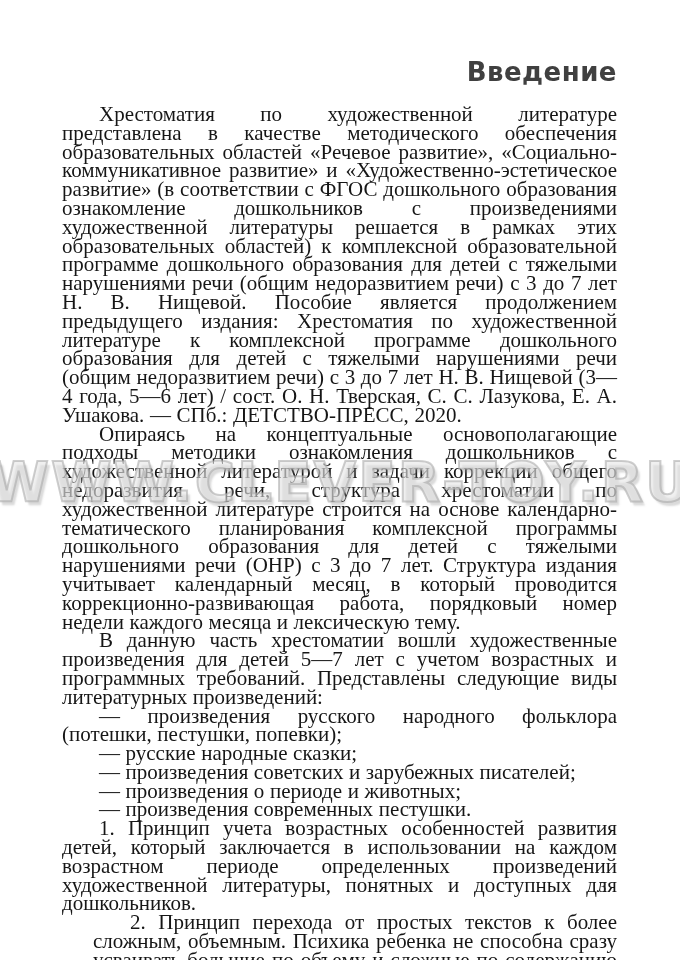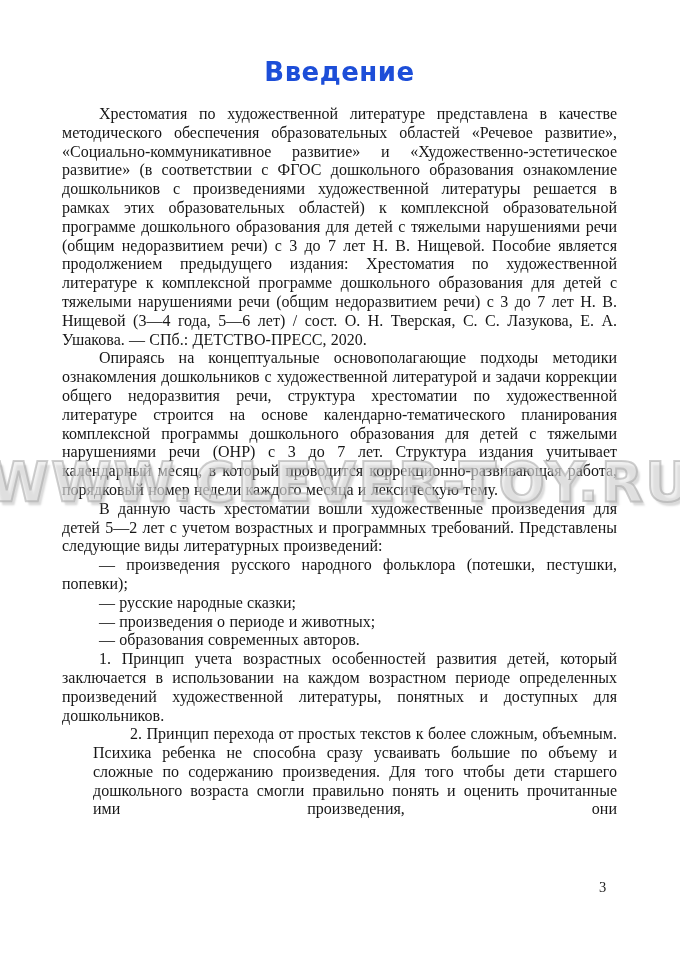--- a/index.html
+++ b/index.html
@@ -9,33 +9,33 @@
     height: 960px;
     margin: 0 auto;
     background: #ffffff;
     overflow: hidden;
     box-sizing: border-box;
     padding: 57px 63px 0 62px;
     font-family: "Liberation Serif", "DejaVu Serif", serif;
     color: #161616;
   }
   .title {
-    text-align: center;
+    text-align: right;
     font-family: "DejaVu Sans", sans-serif;
     font-weight: bold;
     font-size: 26px;
     letter-spacing: 0.5px;
     margin: 0 0 18px 0;
-    color: #1d4ed8;
+    color: #404040;
   }
   .body-text p {
     margin: 0;
     text-indent: 37px;
     text-align: justify;
-    font-size: 16px;
+    font-size: 21px;
     line-height: 18.8px;
     word-spacing: 0.3px;
   }
   .body-text p.continued { text-align-last: justify; margin-left: 31px; }
   .watermark {
     position: absolute;
     top: 455px;
     left: 50%;
     transform: translateX(-50%);
     white-space: nowrap;
@@ -60,25 +60,26 @@
 </style>
 </head>
 <body>
 
 <div class="page">
   <h1 class="title">Введение</h1>
 
   <div class="body-text" id="body-text">
       <p>Хрестоматия по художественной литературе представлена в качестве методического обеспечения образовательных областей «Речевое развитие», «Социально-коммуникативное развитие» и «Художественно-эстетическое развитие» (в соответствии с ФГОС дошкольного образования ознакомление дошкольников с произведениями художественной литературы решается в рамках этих образовательных областей) к комплексной образовательной программе дошкольного образования для детей с тяжелыми нарушениями речи (общим недоразвитием речи) с 3 до 7 лет Н. В. Нищевой. Пособие является продолжением предыдущего издания: Хрестоматия по художественной литературе к комплексной программе дошкольного образования для детей с тяжелыми нарушениями речи (общим недоразвитием речи) с 3 до 7 лет Н. В. Нищевой (3—4 года, 5—6 лет) / сост. О. Н. Тверская, С. С. Лазукова, Е. А. Ушакова. — СПб.: ДЕТСТВО-ПРЕСС, 2020.</p>
       <p>Опираясь на концептуальные основополагающие подходы методики ознакомления дошкольников с художественной литературой и задачи коррекции общего недоразвития речи, структура хрестоматии по художественной литературе строится на основе календарно-тематического планирования комплексной программы дошкольного образования для детей с тяжелыми нарушениями речи (ОНР) с 3 до 7 лет. Структура издания учитывает календарный месяц, в который проводится коррекционно-развивающая работа, порядковый номер недели каждого месяца и лексическую тему.</p>
-      <p>В данную часть хрестоматии вошли художественные произведения для детей 5—2 лет с учетом возрастных и программных требований. Представлены следующие виды литературных произведений:</p>
+      <p>В данную часть хрестоматии вошли художественные произведения для детей 5—7 лет с учетом возрастных и программных требований. Представлены следующие виды литературных произведений:</p>
       <p>— произведения русского народного фольклора (потешки, пестушки, попевки);</p>
       <p>— русские народные сказки;</p>
+      <p>— произведения советских и зарубежных писателей;</p>
       <p>— произведения о периоде и животных;</p>
-      <p>— образования современных авторов.</p>
+      <p>— произведения современных пестушки.</p>
       <p>1. Принцип учета возрастных особенностей развития детей, который заключается в использовании на каждом возрастном периоде определенных произведений художественной литературы, понятных и доступных для дошкольников.</p>
       <p class="continued">2. Принцип перехода от простых текстов к более сложным, объемным. Психика ребенка не способна сразу усваивать большие по объему и сложные по содержанию произведения. Для того чтобы дети старшего дошкольного возраста смогли правильно понять и оценить прочитанные ими произведения, они</p>
     </div>
 
   <div class="watermark">WWW.CLEVER-TOY.RU</div>
 
   <div class="page-number">3</div>
 </div>
 
 </body></html>

